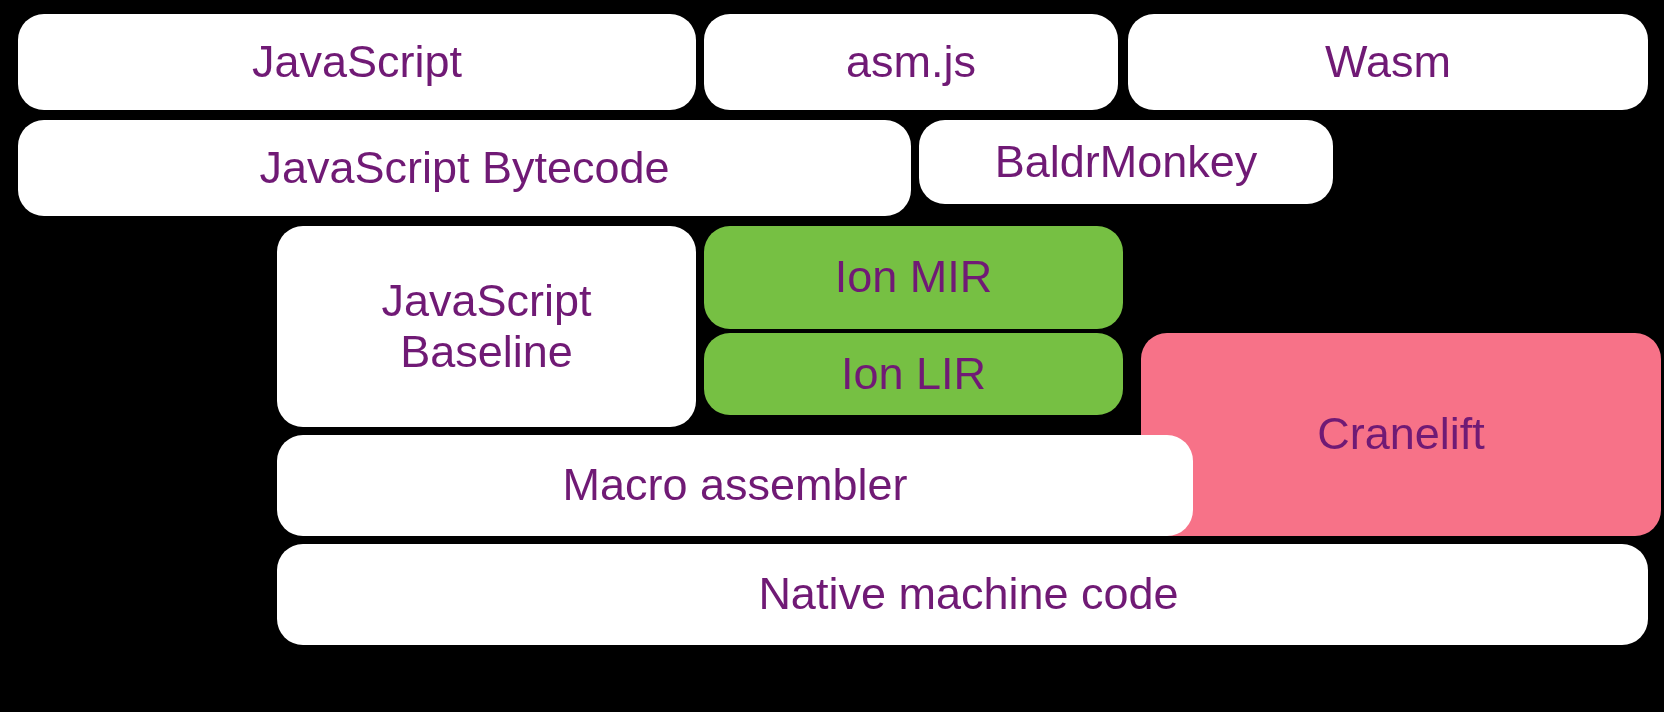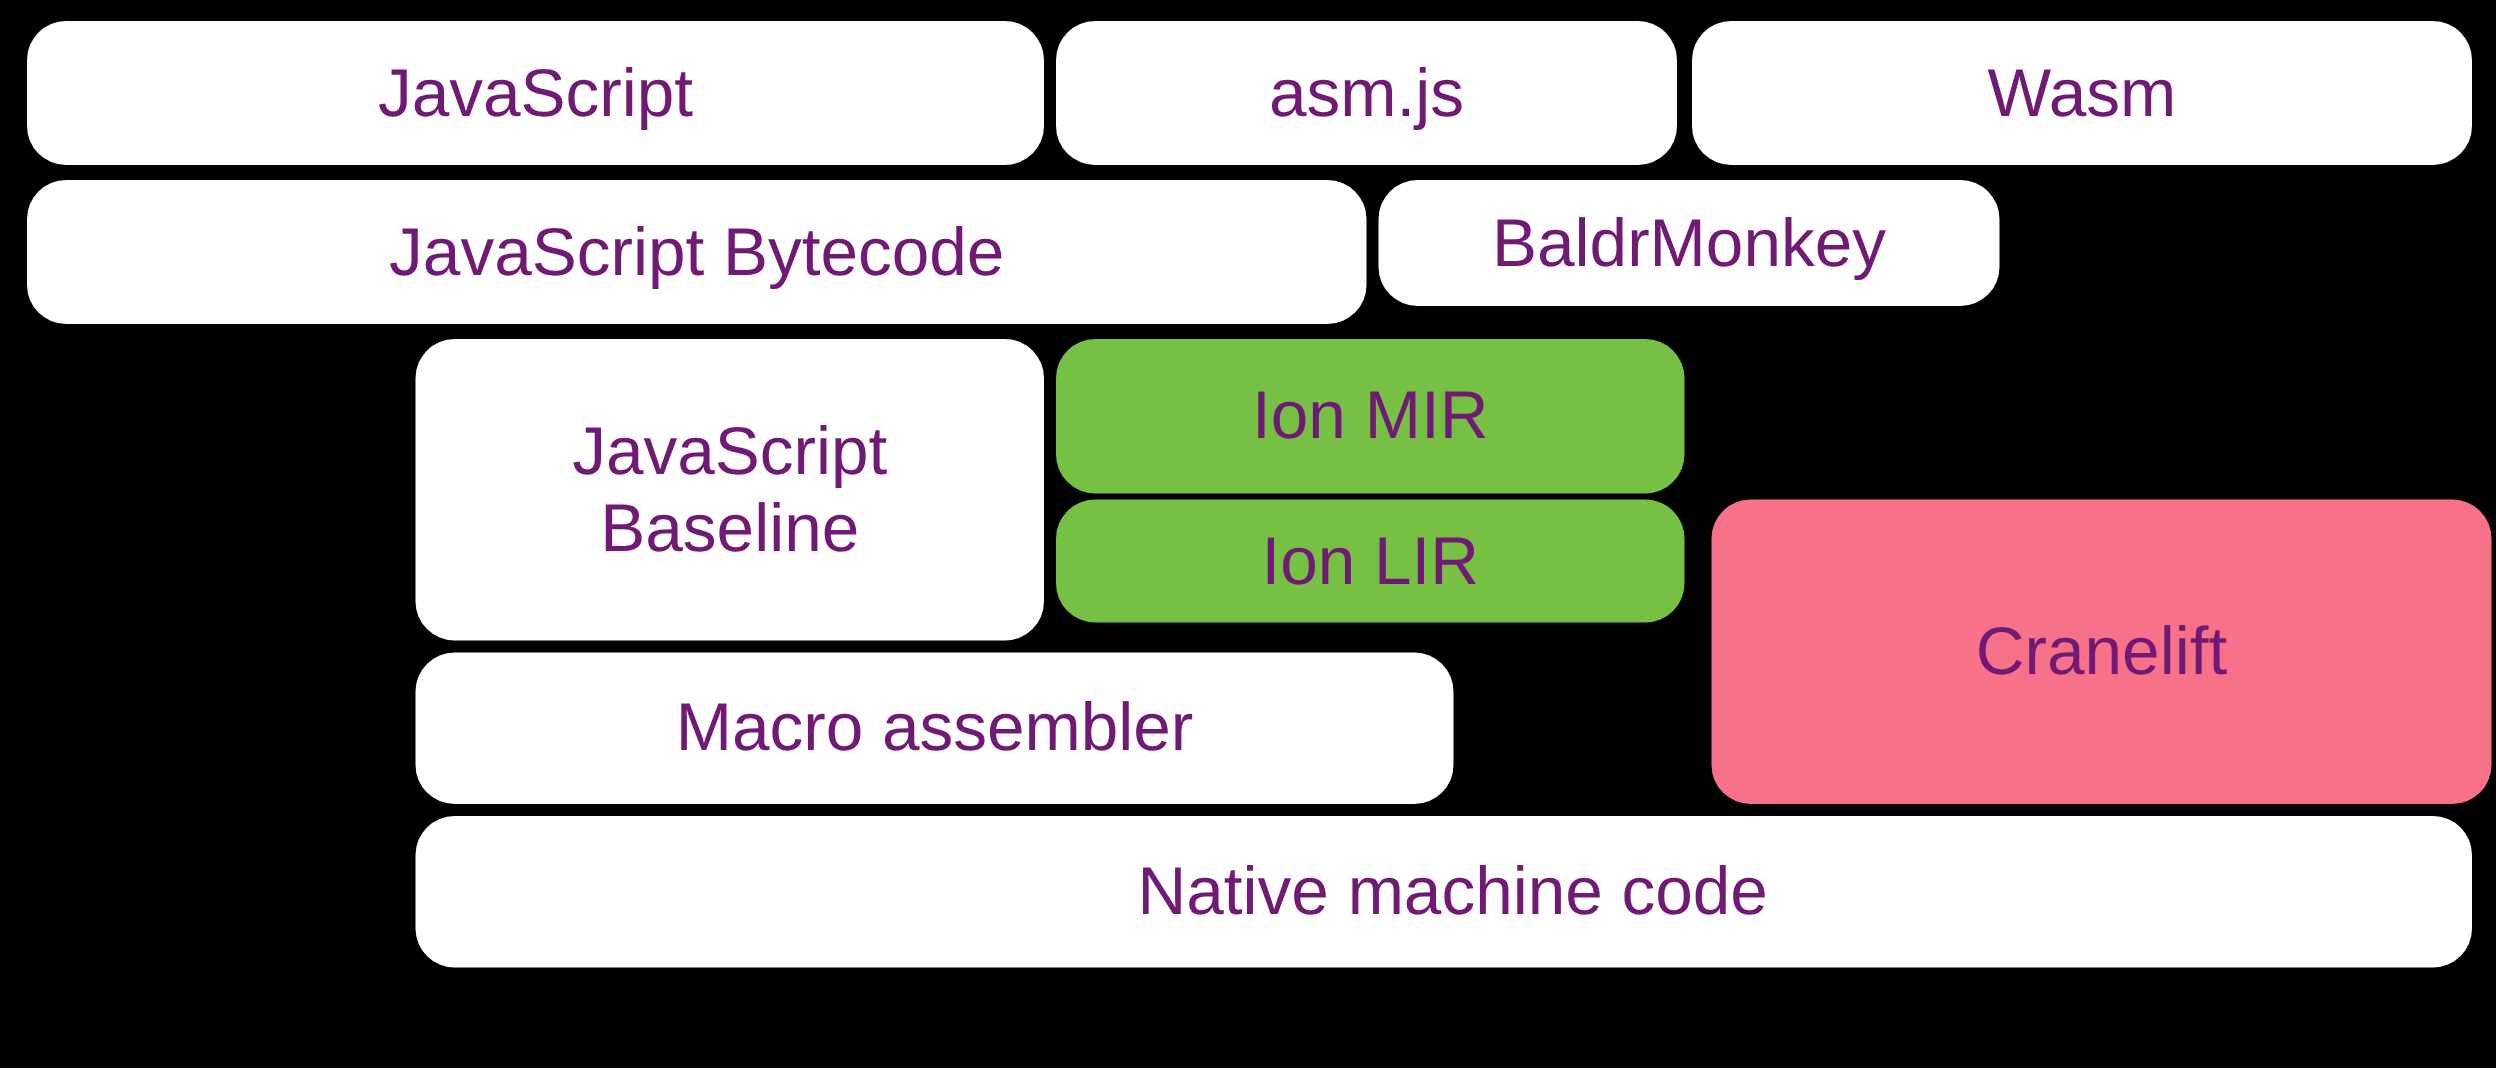--- a/index.html
+++ b/index.html
@@ -80,21 +80,21 @@
   </div>
 
   <div class="node green" style="left:704px; top:333px; width:419px; height:82px;">
     <span class="node-label">Ion LIR</span>
   </div>
 
   <div class="node pink" style="left:1128px; top:333px; width:520px; height:203px;margin-left:13px;">
     <span class="node-label">Cranelift</span>
   </div>
 
-  <div class="node" style="left:277px; top:435px; width:692px; height:101px;">
+  <div class="node" style="left:277px; top:435px; width:916px; height:101px;">
     <span class="node-label">Macro assembler</span>
   </div>
 
   <div class="node" style="left:277px; top:544px; width:1371px; height:101px;padding-left:12px;">
     <span class="node-label">Native machine code</span>
   </div>
 
 </div>
 
 </body></html>

